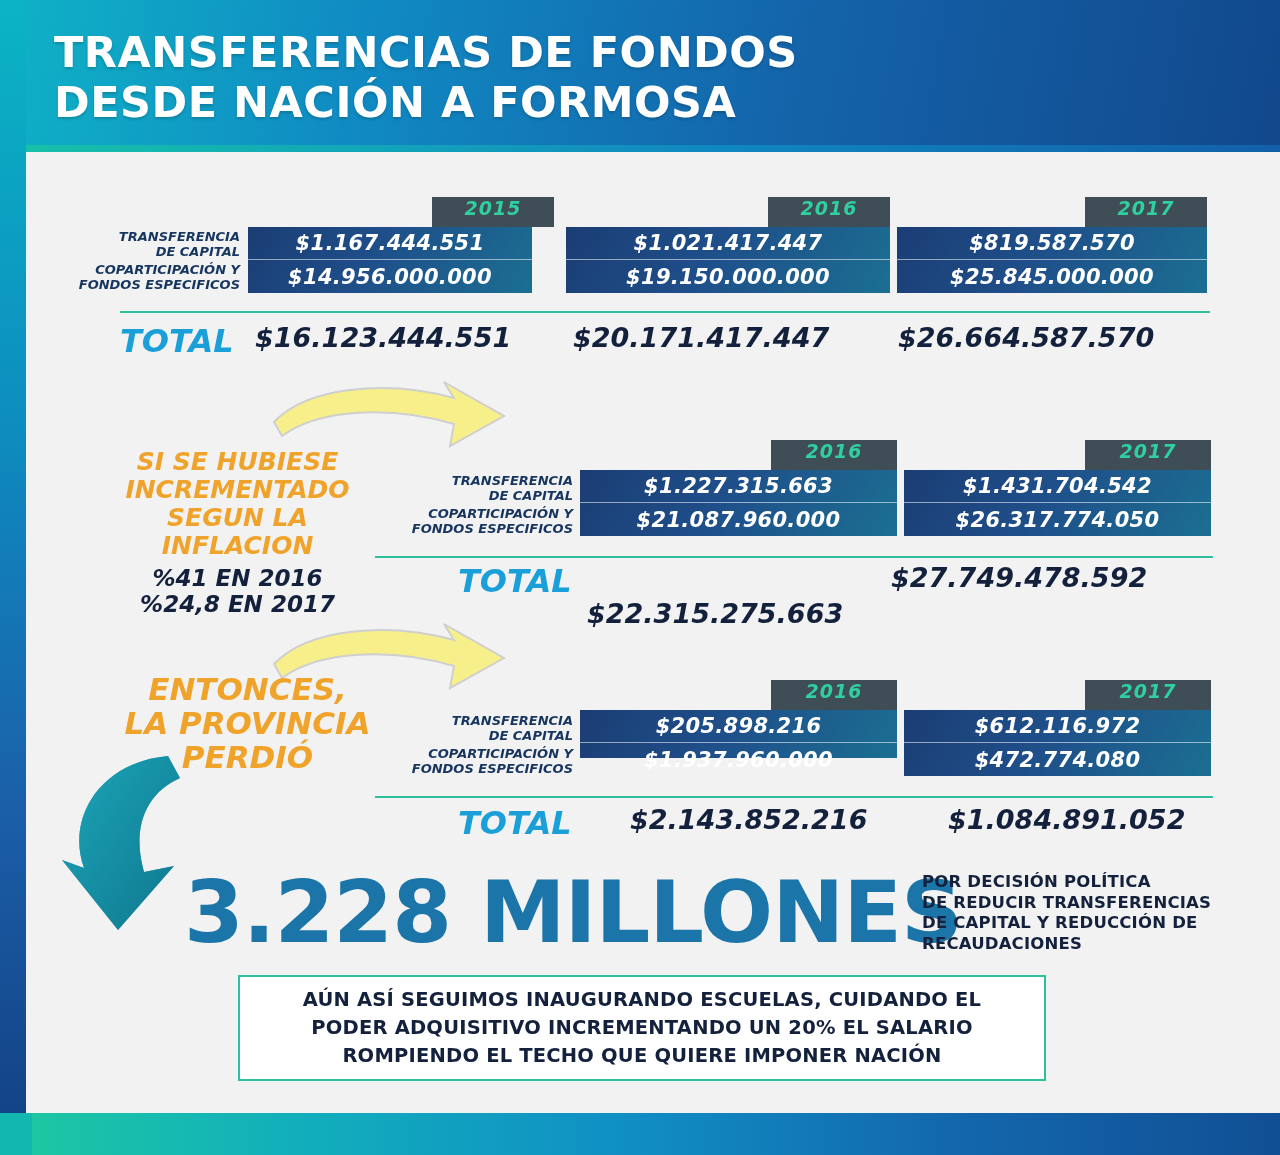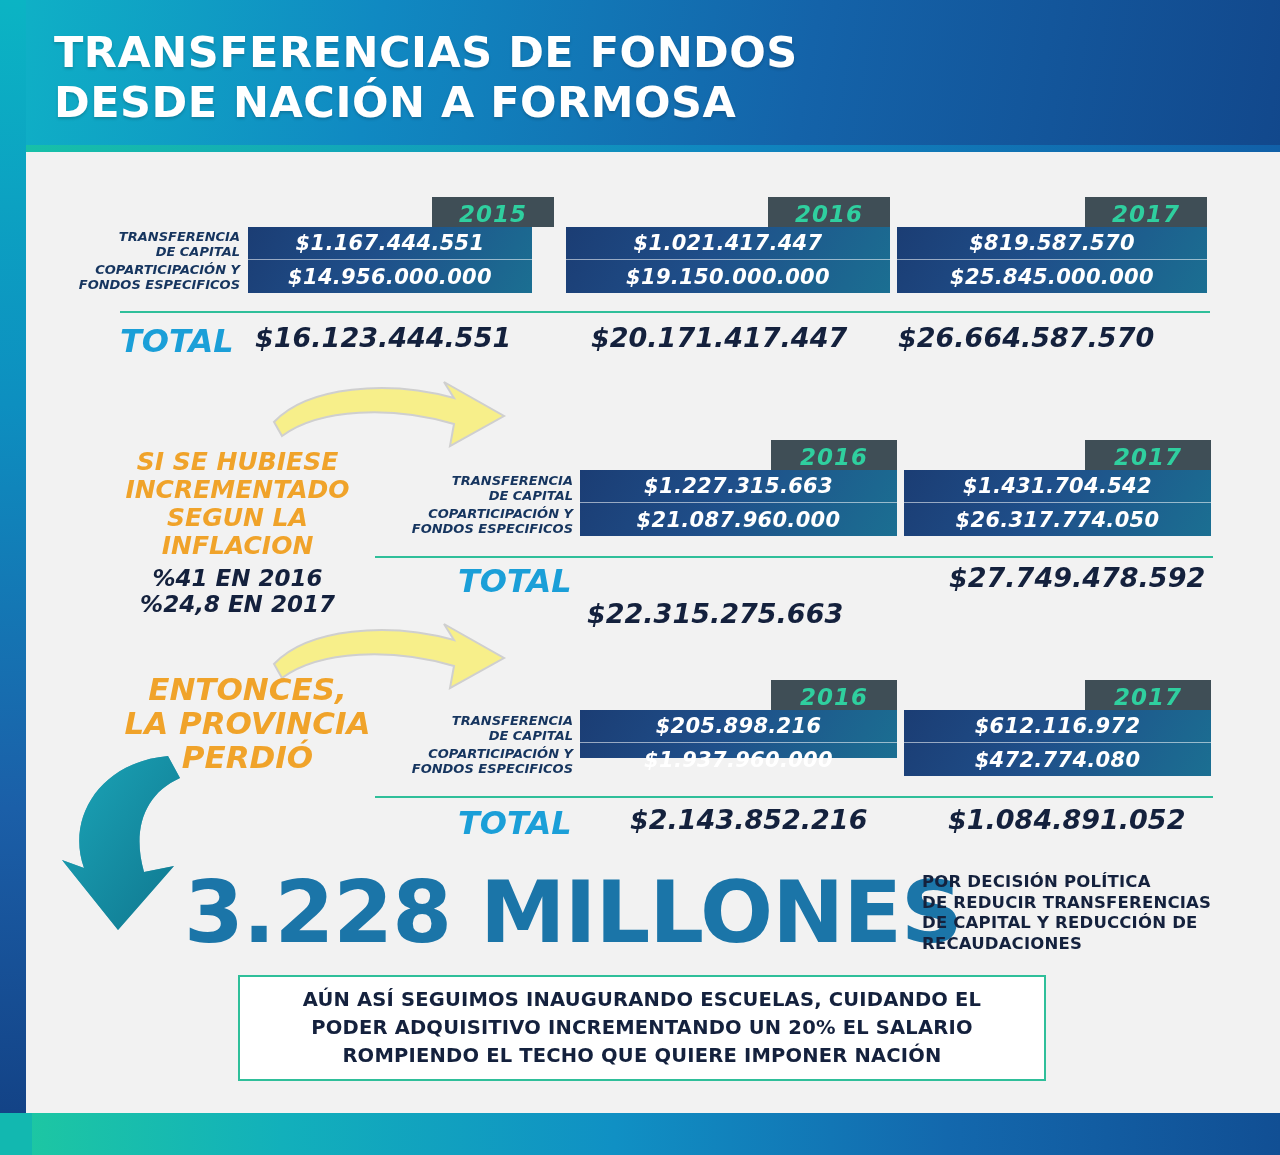--- a/index.html
+++ b/index.html
@@ -48,25 +48,25 @@
     background: #12b8b0;
   }
 
   
   .group { position: absolute; }
   .year-tab {
     position: absolute;
     height: 30px;
     background: #3f4e56;
     color: #2fcf9f;
-    font-size: 23px;
+    font-size: 19px;
     font-weight: bold;
     font-style: italic;
     font-family: "DejaVu Sans", sans-serif;
-    display: flex; align-items: flex-end; justify-content: center;
+    display: flex; align-items: flex-start; justify-content: center;
     letter-spacing: 1px;
   }
   .panel {
     position: absolute;
     background: linear-gradient(120deg, #1b3d74 0%, #1f4f8a 45%, #1b6f92 100%);
     color: #ffffff;
   }
   .panel .row {
     height: 33px;
     display: flex; align-items: center; justify-content: center;
@@ -219,21 +219,21 @@
       <span>2017</span>
     </div>
     <div class="panel" style="left:897px; top:227px; width:310px; height:66px;">
       <div class="row first">$819.587.570</div>
       <div class="row">$25.845.000.000</div>
     </div>
 
     <div class="total-rule" style="left:120px; top:311px; width:1090px;"></div>
     <div class="total-word" style="left:120px; top:322px;">TOTAL</div>
     <div class="total-val" style="left:255px; top:322px;">$16.123.444.551</div>
-    <div class="total-val" style="left:591px; top:322px;font-style:italic;">$20.171.417.447</div>
+    <div class="total-val" style="left:573px; top:322px;font-style:italic;">$20.171.417.447</div>
     <div class="total-val" style="left:898px; top:322px;">$26.664.587.570</div>
   </div>
 
   <svg style="position:absolute; left:268px; top:380px;" width="240" height="80" viewBox="0 0 240 80">
     <path d="M6 42 C40 6, 120 0, 186 18 L176 2 L236 36 L182 66 L186 44 C124 26, 52 28, 14 56 Z" fill="#f7ef8a" stroke="#cfcfcf" stroke-width="2"></path>
   </svg>
 
   <div class="group" style="left:0;top:0;width:1280px;height:0;">
 
     <div class="side-infl" style="left:110px; top:448px; width:255px;">
@@ -267,21 +267,21 @@
       <span>2017</span>
     </div>
     <div class="panel" style="left:904px; top:470px; width:307px; height:66px;">
       <div class="row first">$1.431.704.542</div>
       <div class="row">$26.317.774.050</div>
     </div>
 
     <div class="total-rule" style="left:375px; top:556px; width:838px;"></div>
     <div class="total-word" style="left:458px; top:562px;">TOTAL</div>
     <div class="total-val" style="left:587px; top:562px;margin-top:36px;">$22.315.275.663</div>
-    <div class="total-val" style="left:949px; top:562px;">$27.749.478.592</div>
+    <div class="total-val" style="left:891px; top:562px;">$27.749.478.592</div>
   </div>
 
   <svg style="position:absolute; left:268px; top:622px;" width="240" height="80" viewBox="0 0 240 80">
     <path d="M6 42 C40 6, 120 0, 186 18 L176 2 L236 36 L182 66 L186 44 C124 26, 52 28, 14 56 Z" fill="#f7ef8a" stroke="#cfcfcf" stroke-width="2"></path>
   </svg>
 
   <div class="group" style="left:0;top:0;width:1280px;height:0;">
 
     <div class="side-perdio" style="left:120px; top:672px; width:255px;">
       <span>ENTONCES,</span><br>

